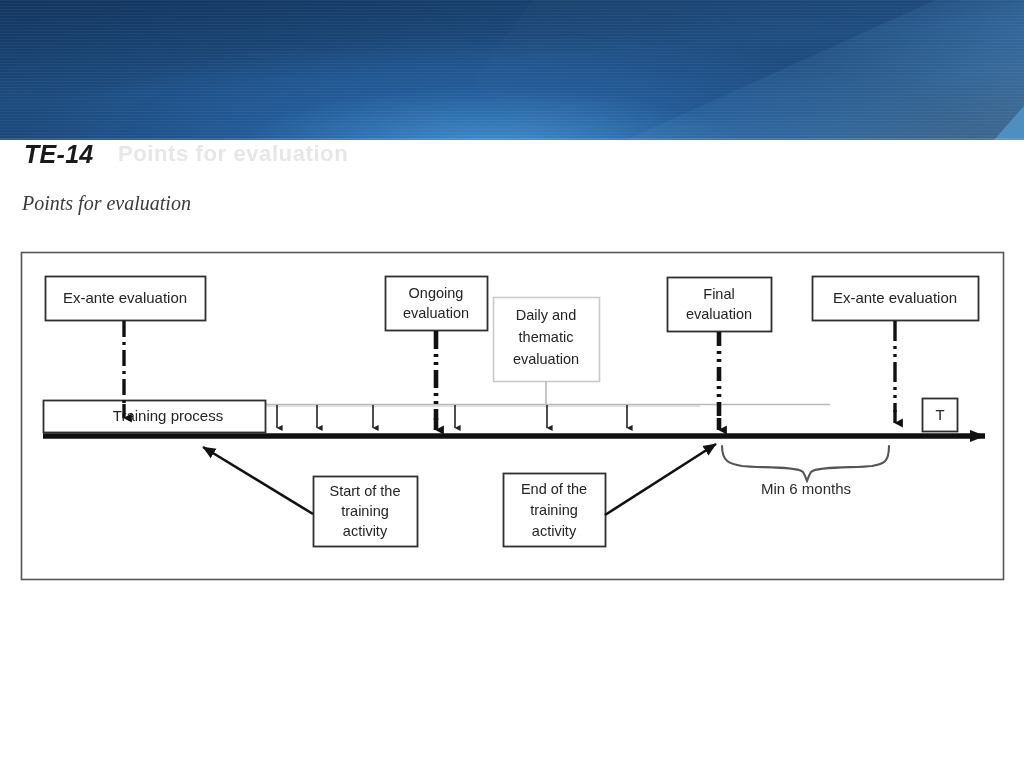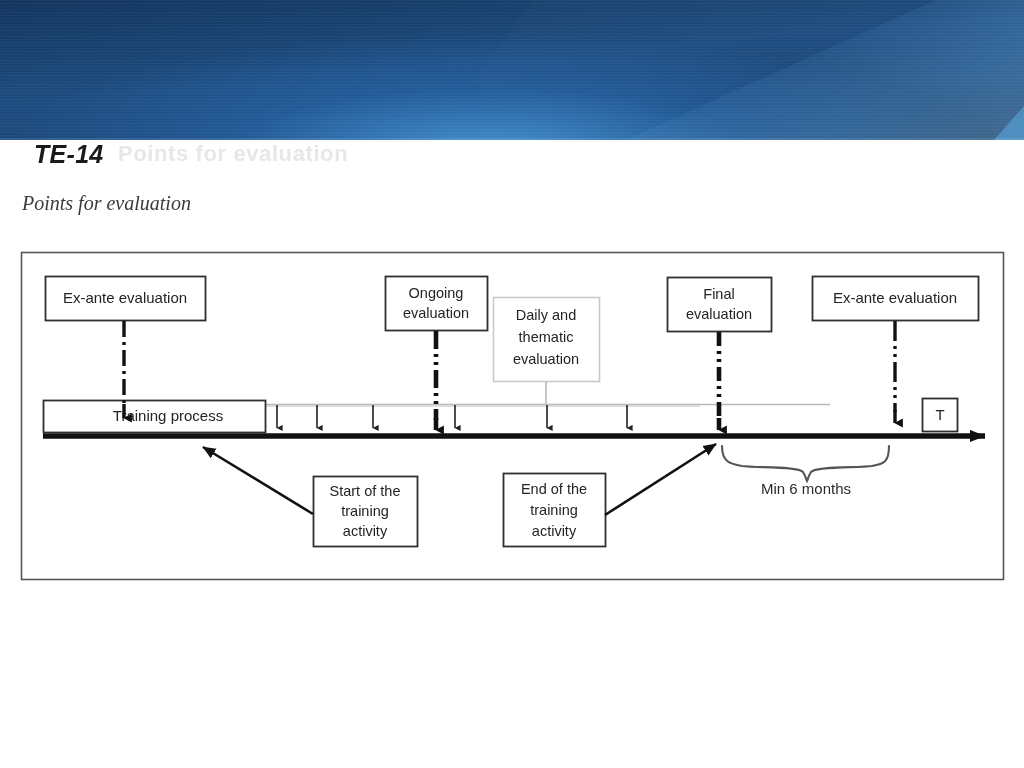--- a/index.html
+++ b/index.html
@@ -63,21 +63,20 @@
   #slide-title {
     position: absolute;
     left: 24px;
     top: 140px;
     font-size: 25px;
     font-weight: bold;
     font-style: italic;
     color: #1a1a1a;
     letter-spacing: 0.3px;
     font-family: "Liberation Sans", sans-serif;
-    margin-left: 10px;
   }
   #ghost-title {
     position: absolute;
     left: 118px;
     top: 141px;
     font-size: 22px;
     font-weight: bold;
     color: #e7e7e7;
     letter-spacing: 0.6px;
     font-family: "Liberation Sans", sans-serif;

